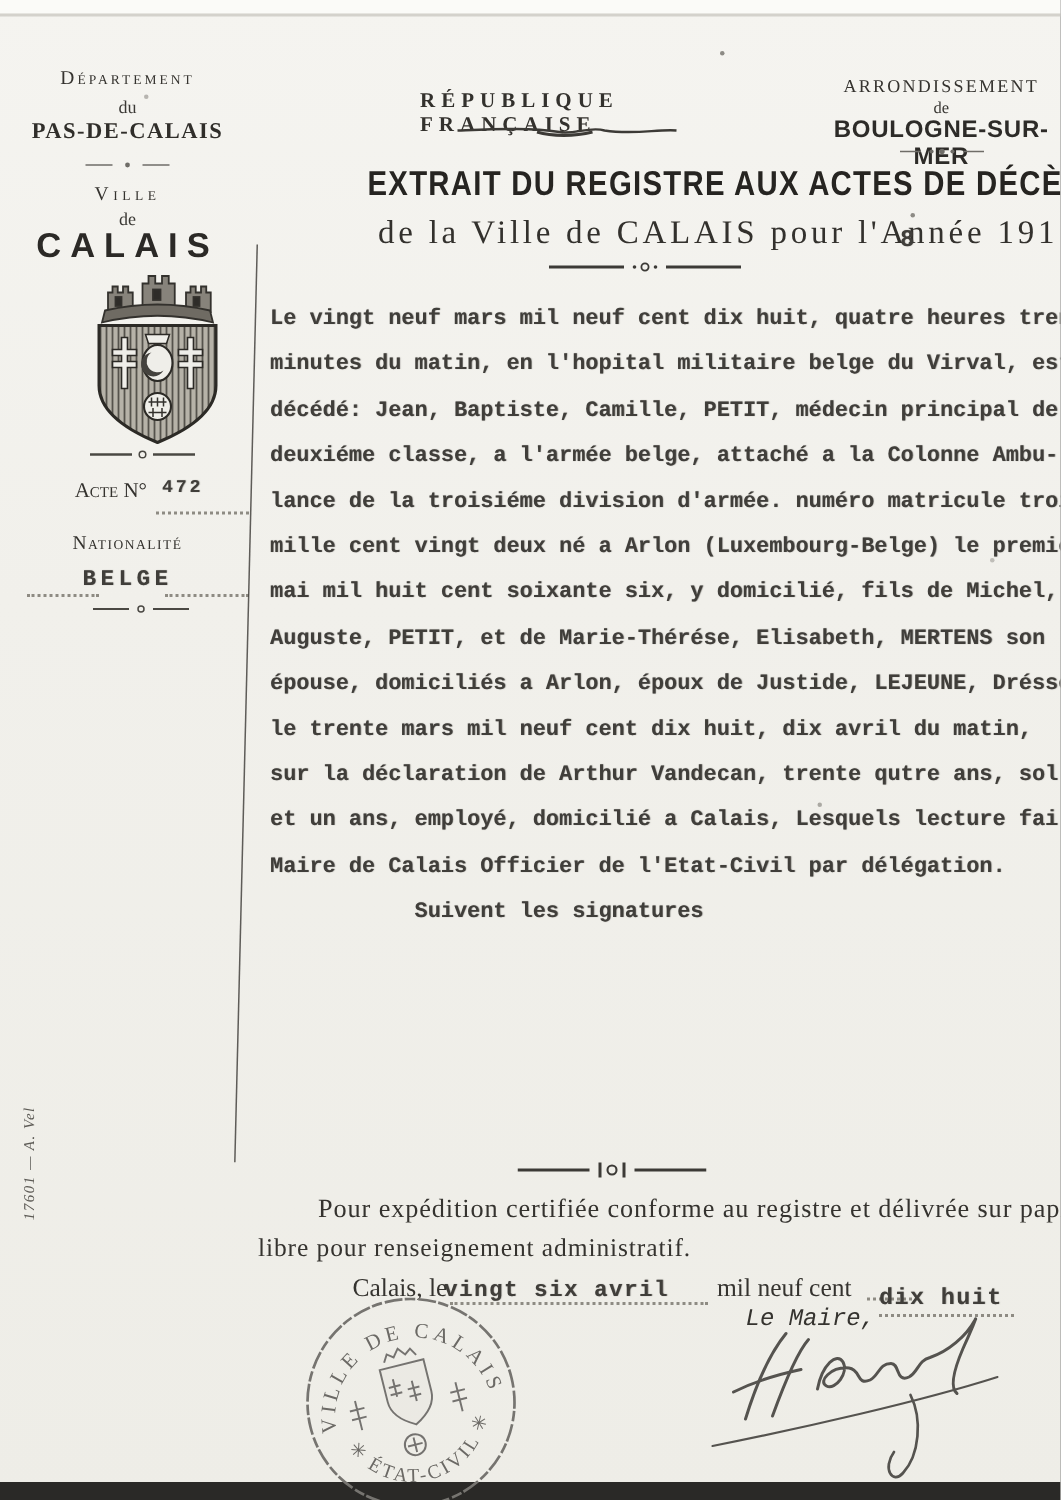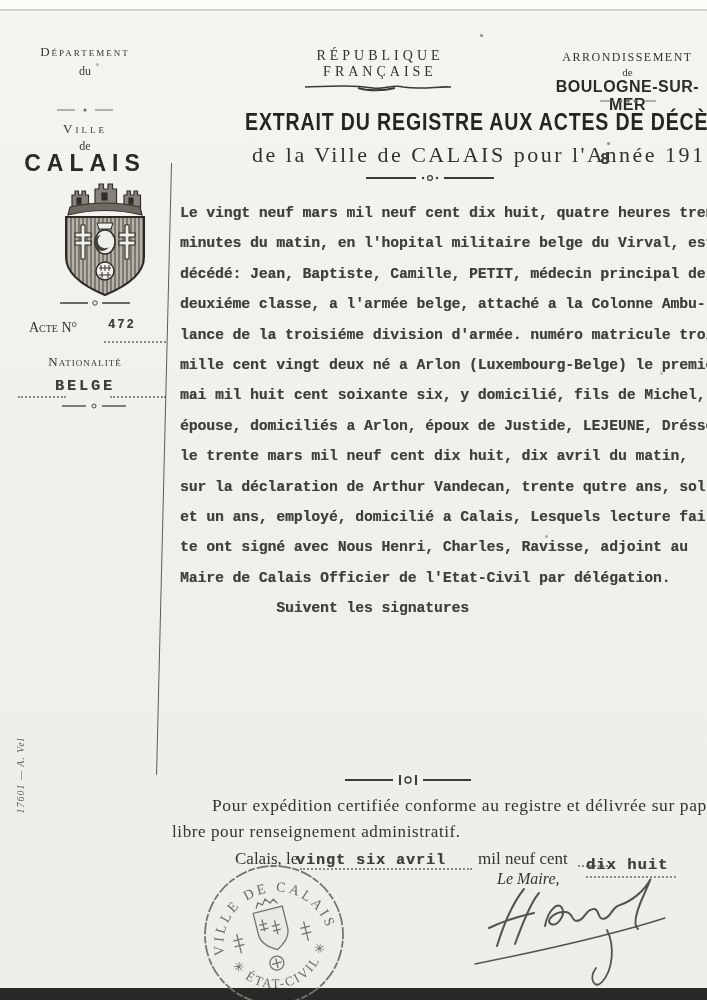--- a/index.html
+++ b/index.html
@@ -19,34 +19,34 @@
   .speck{width:3px;height:3px;border-radius:50%;background:#8d8b85;}
   
   .serif-sc{font-variant:small-caps;}
   .sidebar-dept{left:0;top:44px;width:170px;text-align:center;font-size:13px;letter-spacing:2px;color:#35332f;}
   .sidebar-du{left:0;top:64px;width:170px;text-align:center;font-size:12px;color:#3a3834;}
   .sidebar-pdc{left:0;top:80px;width:170px;text-align:center;font-size:15px;letter-spacing:1px;font-weight:bold;color:#302e2a;}
   .sidebar-ville{left:0;top:121px;width:170px;text-align:center;font-size:13px;letter-spacing:3px;color:#35332f;}
   .sidebar-de{left:0;top:139px;width:170px;text-align:center;font-size:12px;color:#3a3834;}
   .sidebar-calais{left:0;top:150px;width:170px;text-align:center;
     font-family:"Liberation Sans",sans-serif;font-size:23px;font-weight:bold;letter-spacing:6px;color:#2b2926;}
-  .sidebar-acte{left:8px;top:320px;width:90px;font-size:14px;color:#34322e;text-align:center;}
+  .sidebar-acte{left:8px;top:320px;width:90px;font-size:14px;color:#34322e;text-align:right;}
   .sidebar-natio{left:0;top:354px;width:170px;text-align:center;font-size:13px;letter-spacing:1px;color:#34322e;}
   .typed{
     font-family:"Liberation Mono","DejaVu Sans Mono",monospace;
     font-weight:bold;color:#403e3a;
     text-shadow:0.4px 0.3px 0.6px rgba(62,60,56,0.55);
   }
   .acte-num{left:108px;top:318px;font-size:12px;letter-spacing:2px;}
   .belge{left:0;top:378px;width:170px;text-align:center;font-size:15px;letter-spacing:3px;}
   .dotted{border-bottom:2px dotted #8e8b83;height:0;}
   .printer-mark{left:-30px;top:770px;width:100px;text-align:center;
     transform:rotate(-90deg);font-style:italic;font-size:10px;color:#5c5a55;letter-spacing:1px;}
   
-  .republique{left:280px;top:48px;width:200px;text-align:center;font-size:14px;letter-spacing:4px;color:#33312d;}
+  .republique{left:280px;top:60px;width:200px;font-size:14px;letter-spacing:4px;color:#33312d;font-weight:bold;}
   .arrond1{left:555px;top:50px;width:145px;text-align:center;font-size:12px;letter-spacing:1.5px;color:#35332f;}
   .arrond2{left:555px;top:66px;width:145px;text-align:center;font-size:11px;color:#3a3834;}
   .arrond3{left:550px;top:78px;width:155px;text-align:center;
     font-family:"Liberation Sans",sans-serif;font-weight:bold;font-size:16px;letter-spacing:0.5px;color:#2d2b28;}
   .main-title{left:245px;top:109px;width:520px;
     font-family:"Liberation Sans",sans-serif;font-weight:bold;font-size:23px;letter-spacing:1px;color:#262421;
     transform:scaleX(0.85);transform-origin:left top;white-space:nowrap;}
   .subtitle{left:252px;top:142px;font-size:22px;letter-spacing:2.5px;color:#33312d;white-space:nowrap;}
   .year-typed{left:600px;top:151px;font-size:16px;}
   
@@ -56,21 +56,21 @@
     font-weight:bold;font-size:14.6px;line-height:30.4px;white-space:pre;
     color:#403e3a;text-shadow:0.4px 0.3px 0.6px rgba(62,60,56,0.55);
   }
   
   .cert1{left:212px;top:795px;font-size:17.5px;letter-spacing:0.6px;color:#35332f;white-space:nowrap;}
   .cert2{left:172px;top:822px;font-size:17px;letter-spacing:0.6px;color:#35332f;white-space:nowrap;}
   .place{left:235px;top:849px;font-size:17px;color:#35332f;}
   .date-day{left:296px;top:852px;font-size:15px;letter-spacing:1px;}
   .date-century{left:478px;top:849px;font-size:17px;color:#35332f;}
   .date-year{left:586px;top:856px;font-size:15.5px;letter-spacing:1px;}
-  .lemaire{left:497px;top:870px;font-size:16px;font-style:italic;color:#35332f;}
+  .lemaire{left:497px;top:870px;font-size:16px;font-style:italic;color:#35332f;font-family:Liberation Mono, monospace;}
   
   .vline{left:171px;top:163px;width:1.4px;height:612px;background:#44423e;
     transform:rotate(1.4deg);transform-origin:top center;opacity:0.85;}
   svg{display:block;}
 </style>
 </head>
 <body>
 
 <div class="page">
 
@@ -78,20 +78,21 @@
   <div class="abs edge-top-line"></div>
   <div class="abs edge-bottom"></div>
   <div class="abs speck" style="left:480px;top:34px"></div>
   <div class="abs speck" style="left:607px;top:142px"></div>
   <div class="abs speck" style="left:96px;top:63px;opacity:.6"></div>
   <div class="abs speck" style="left:545px;top:535px;opacity:.7"></div>
   <div class="abs speck" style="left:660px;top:372px;opacity:.5"></div>
 
   <div class="abs sidebar-dept serif-sc">Département</div>
   <div class="abs sidebar-du">du</div>
+  <div class="abs sidebar-pdc">PAS-DE-CALAIS</div>
 
   <svg class="abs" style="left:55px;top:106px" width="60" height="8">
     <line x1="2" y1="4" x2="20" y2="4" stroke="#6f6d68" stroke-width="1"></line>
     <circle cx="30" cy="4" r="1.6" fill="#6f6d68"></circle>
     <line x1="40" y1="4" x2="58" y2="4" stroke="#6f6d68" stroke-width="1"></line>
   </svg>
 
   <div class="abs sidebar-ville serif-sc">Ville</div>
   <div class="abs sidebar-de">de</div>
   <div class="abs sidebar-calais">CALAIS</div>
@@ -192,25 +193,25 @@
   </svg>
 
   <div class="abs act-body">
       <div class="act-line">Le vingt neuf mars mil neuf cent dix huit, quatre heures tren</div>
       <div class="act-line">minutes du matin, en l'hopital militaire belge du Virval, est</div>
       <div class="act-line">décédé: Jean, Baptiste, Camille, PETIT, médecin principal de</div>
       <div class="act-line">deuxiéme classe, a l'armée belge, attaché a la Colonne Ambu-</div>
       <div class="act-line">lance de la troisiéme division d'armée. numéro matricule trois</div>
       <div class="act-line">mille cent vingt deux né a Arlon (Luxembourg-Belge) le premier</div>
       <div class="act-line">mai mil huit cent soixante six, y domicilié, fils de Michel,</div>
+      <div class="act-line">Auguste, PETIT, et de Marie-Thérése, Elisabeth, MERTENS son</div>
       <div class="act-line">épouse, domiciliés a Arlon, époux de Justide, LEJEUNE, Dréssé</div>
       <div class="act-line">le trente mars mil neuf cent dix huit, dix avril du matin,</div>
       <div class="act-line">sur la déclaration de Arthur Vandecan, trente qutre ans, sol-</div>
       <div class="act-line">et un ans, employé, domicilié a Calais, Lesquels lecture fai-</div>
-      <div class="act-line">te ont signé avec Nous Henri, Charles, Ravisse, adjoint au</div>
       <div class="act-line">Maire de Calais Officier de l'Etat-Civil par délégation.</div>
       <div class="act-line">           Suivent les signatures</div>
     </div>
 
   <svg class="abs" style="left:345px;top:773px" width="126" height="14">
     <line x1="0" y1="7" x2="48" y2="7" stroke="#3c3a36" stroke-width="2"></line>
     <rect x="54" y="2" width="2" height="10" fill="#3c3a36"></rect>
     <circle cx="63" cy="7" r="3" fill="none" stroke="#3c3a36" stroke-width="1.4"></circle>
     <rect x="70" y="2" width="2" height="10" fill="#3c3a36"></rect>
     <line x1="78" y1="7" x2="126" y2="7" stroke="#3c3a36" stroke-width="2"></line>

